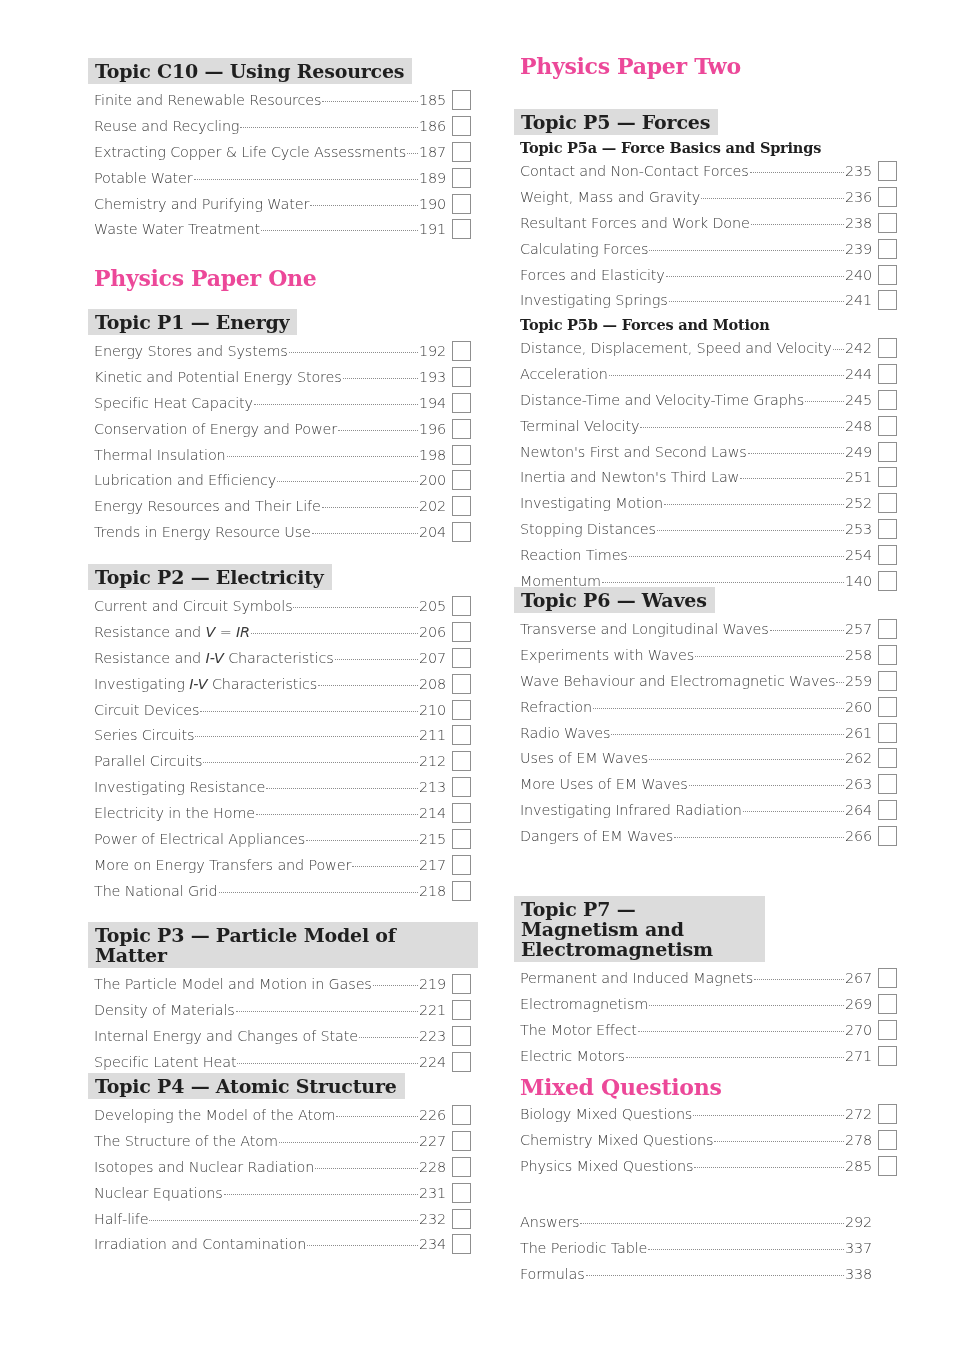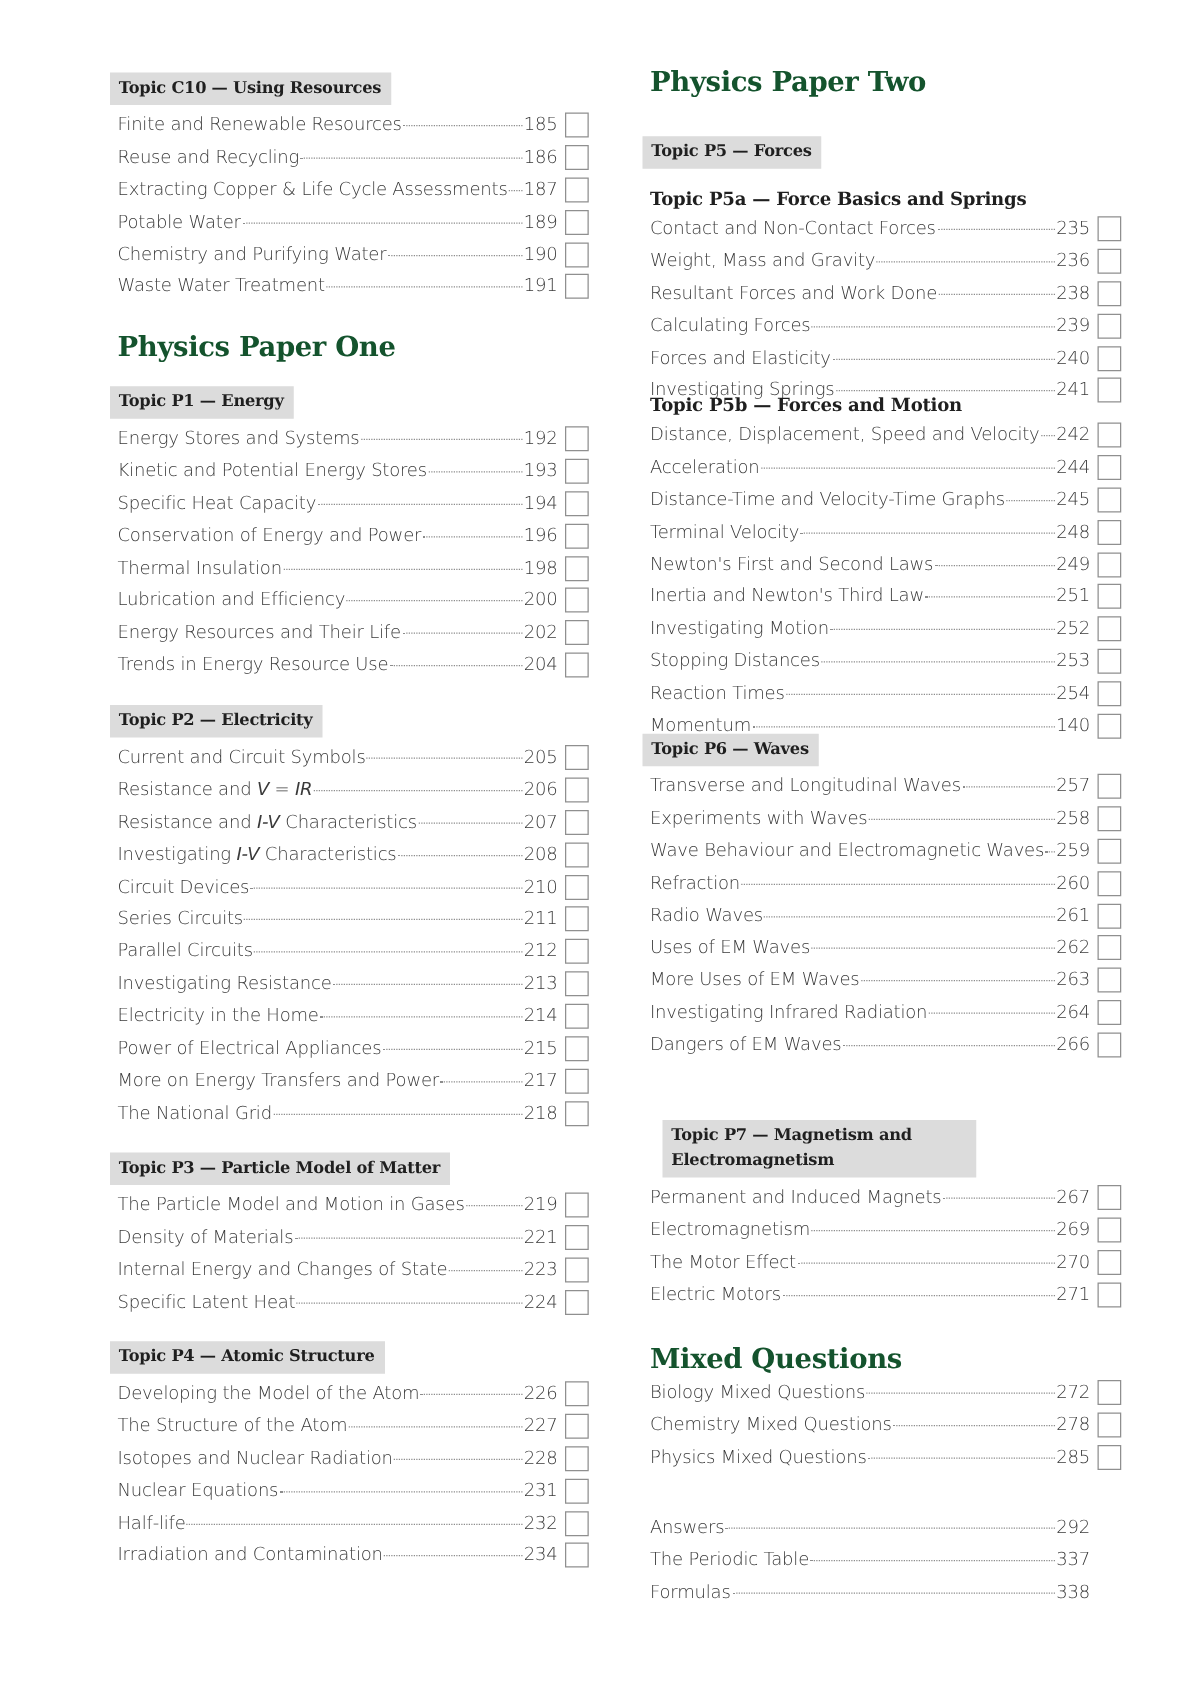--- a/index.html
+++ b/index.html
@@ -2,26 +2,26 @@
 <html><head>
 <meta charset="utf-8">
 <style>
   html, body { margin: 0; padding: 0; background: #ffffff; }
   body { width: 961px; height: 1360px; position: relative; overflow: hidden; color: #2b2b2b; }
   .col { position: absolute; top: 0; width: 390px; }
   .col-left { left: 88px; }
   .col-right { left: 514px; }
   .band {
     display: inline-block; background: #dcdcdc; padding: 3px 8px 3px 7px;
-    font-family: "DejaVu Serif", serif; font-weight: bold; font-size: 13px; color: #1f1f1f;
+    font-family: "DejaVu Serif", serif; font-weight: bold; font-size: 19px; color: #1f1f1f;
     letter-spacing: -0.2px; line-height: 20px;
   }
-  .band.multi { display: block; width: 236px; margin-left: 16px; }
+  .band.multi { display: block; width: 236px; }
   .paper-title {
-    font-family: "DejaVu Serif", serif; font-weight: bold; font-size: 22px; color: #14532d;
+    font-family: "DejaVu Serif", serif; font-weight: bold; font-size: 22px; color: #ec4899;
     margin-left: 6px; letter-spacing: -0.3px; line-height: 28px;
   }
   .sub-title {
     font-family: "DejaVu Serif", serif; font-weight: bold; font-size: 14.5px; color: #1f1f1f;
     margin-left: 6px; line-height: 20px; letter-spacing: -0.2px;
   }
   .row { position: relative; height: 25.9px; display: flex; align-items: center; }
   .entry {
     display: flex; align-items: baseline; width: 352px; margin-left: 6px;
     font-family: "DejaVu Sans", sans-serif; font-size: 14.4px; font-weight: 300;
@@ -368,21 +368,21 @@
 </div>
 
 <div class="col col-right">
 
   <div class="section" style="top:52px">
     <div class="paper-title">Physics Paper Two</div>
   </div>
 
   <div class="section" style="top:109px">
     <div class="band">Topic P5 — Forces</div>
-    <div class="sub-title" style="margin-top:15px">Topic P5a — Force Basics and Springs</div>
+    <div class="sub-title" style="margin-top:3px">Topic P5a — Force Basics and Springs</div>
     <div>
         <div class="row">
           <div class="entry">
             <span class="lbl">Contact and Non-Contact Forces</span>
             <span class="dots"></span>
             <span class="pg">235</span>
           </div>
           <span class="chk"></span>
         </div>
         <div class="row">

